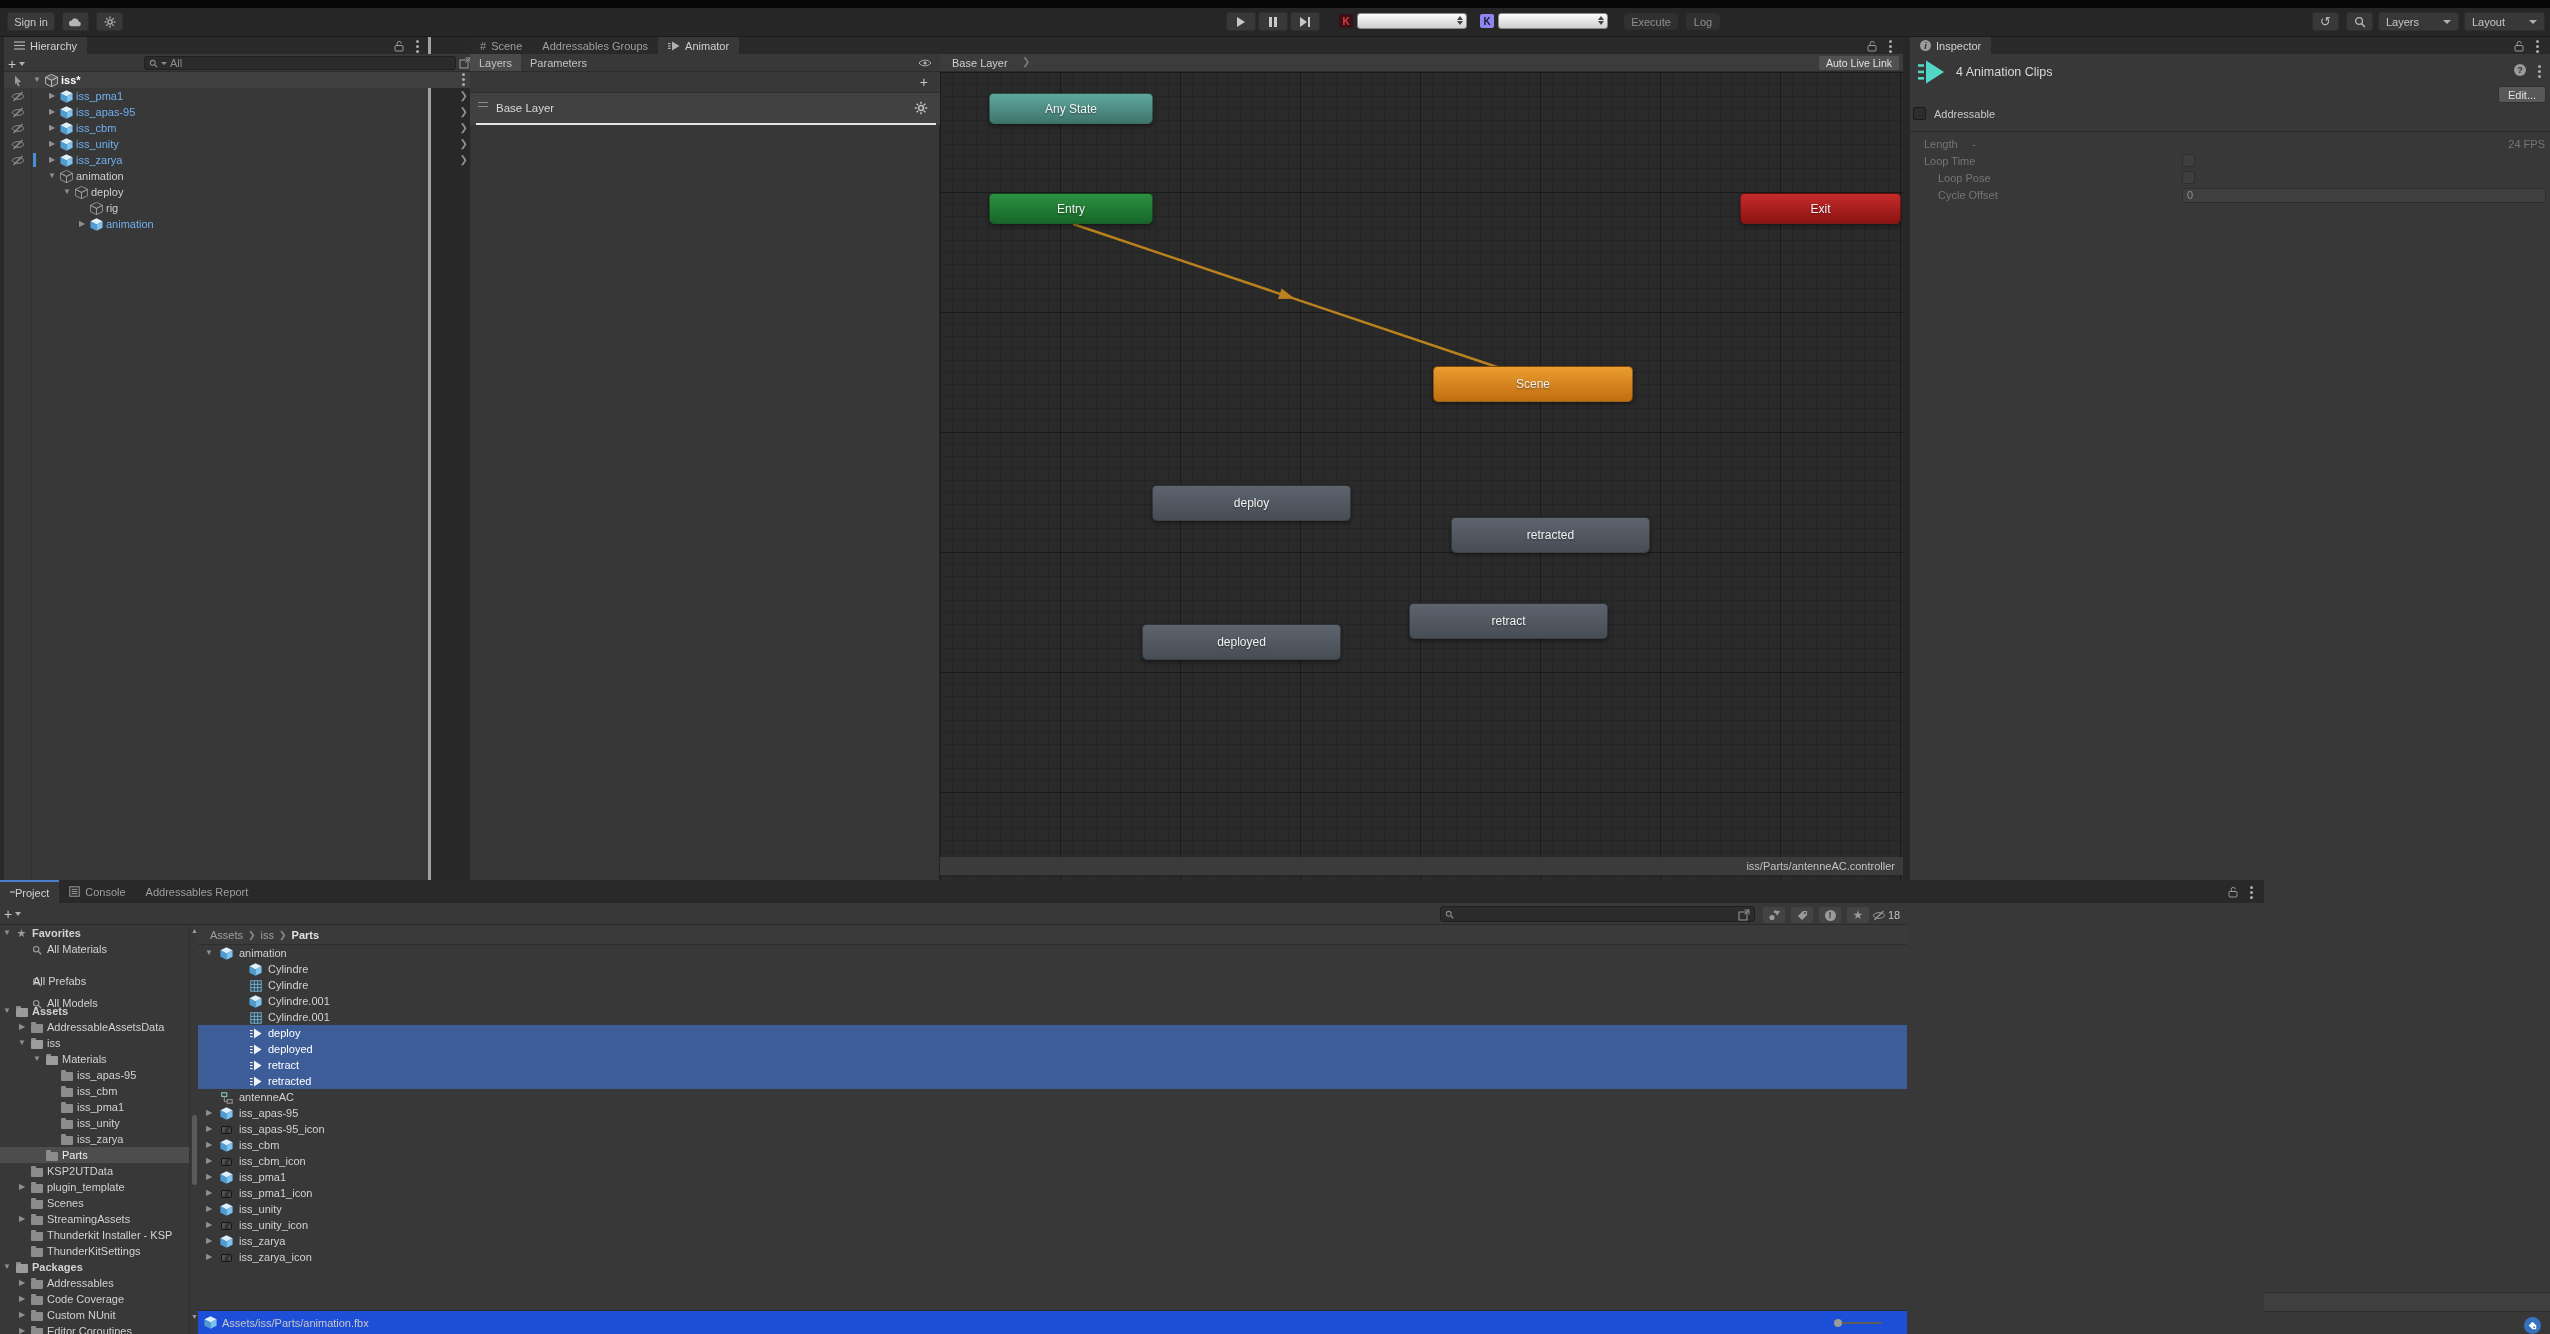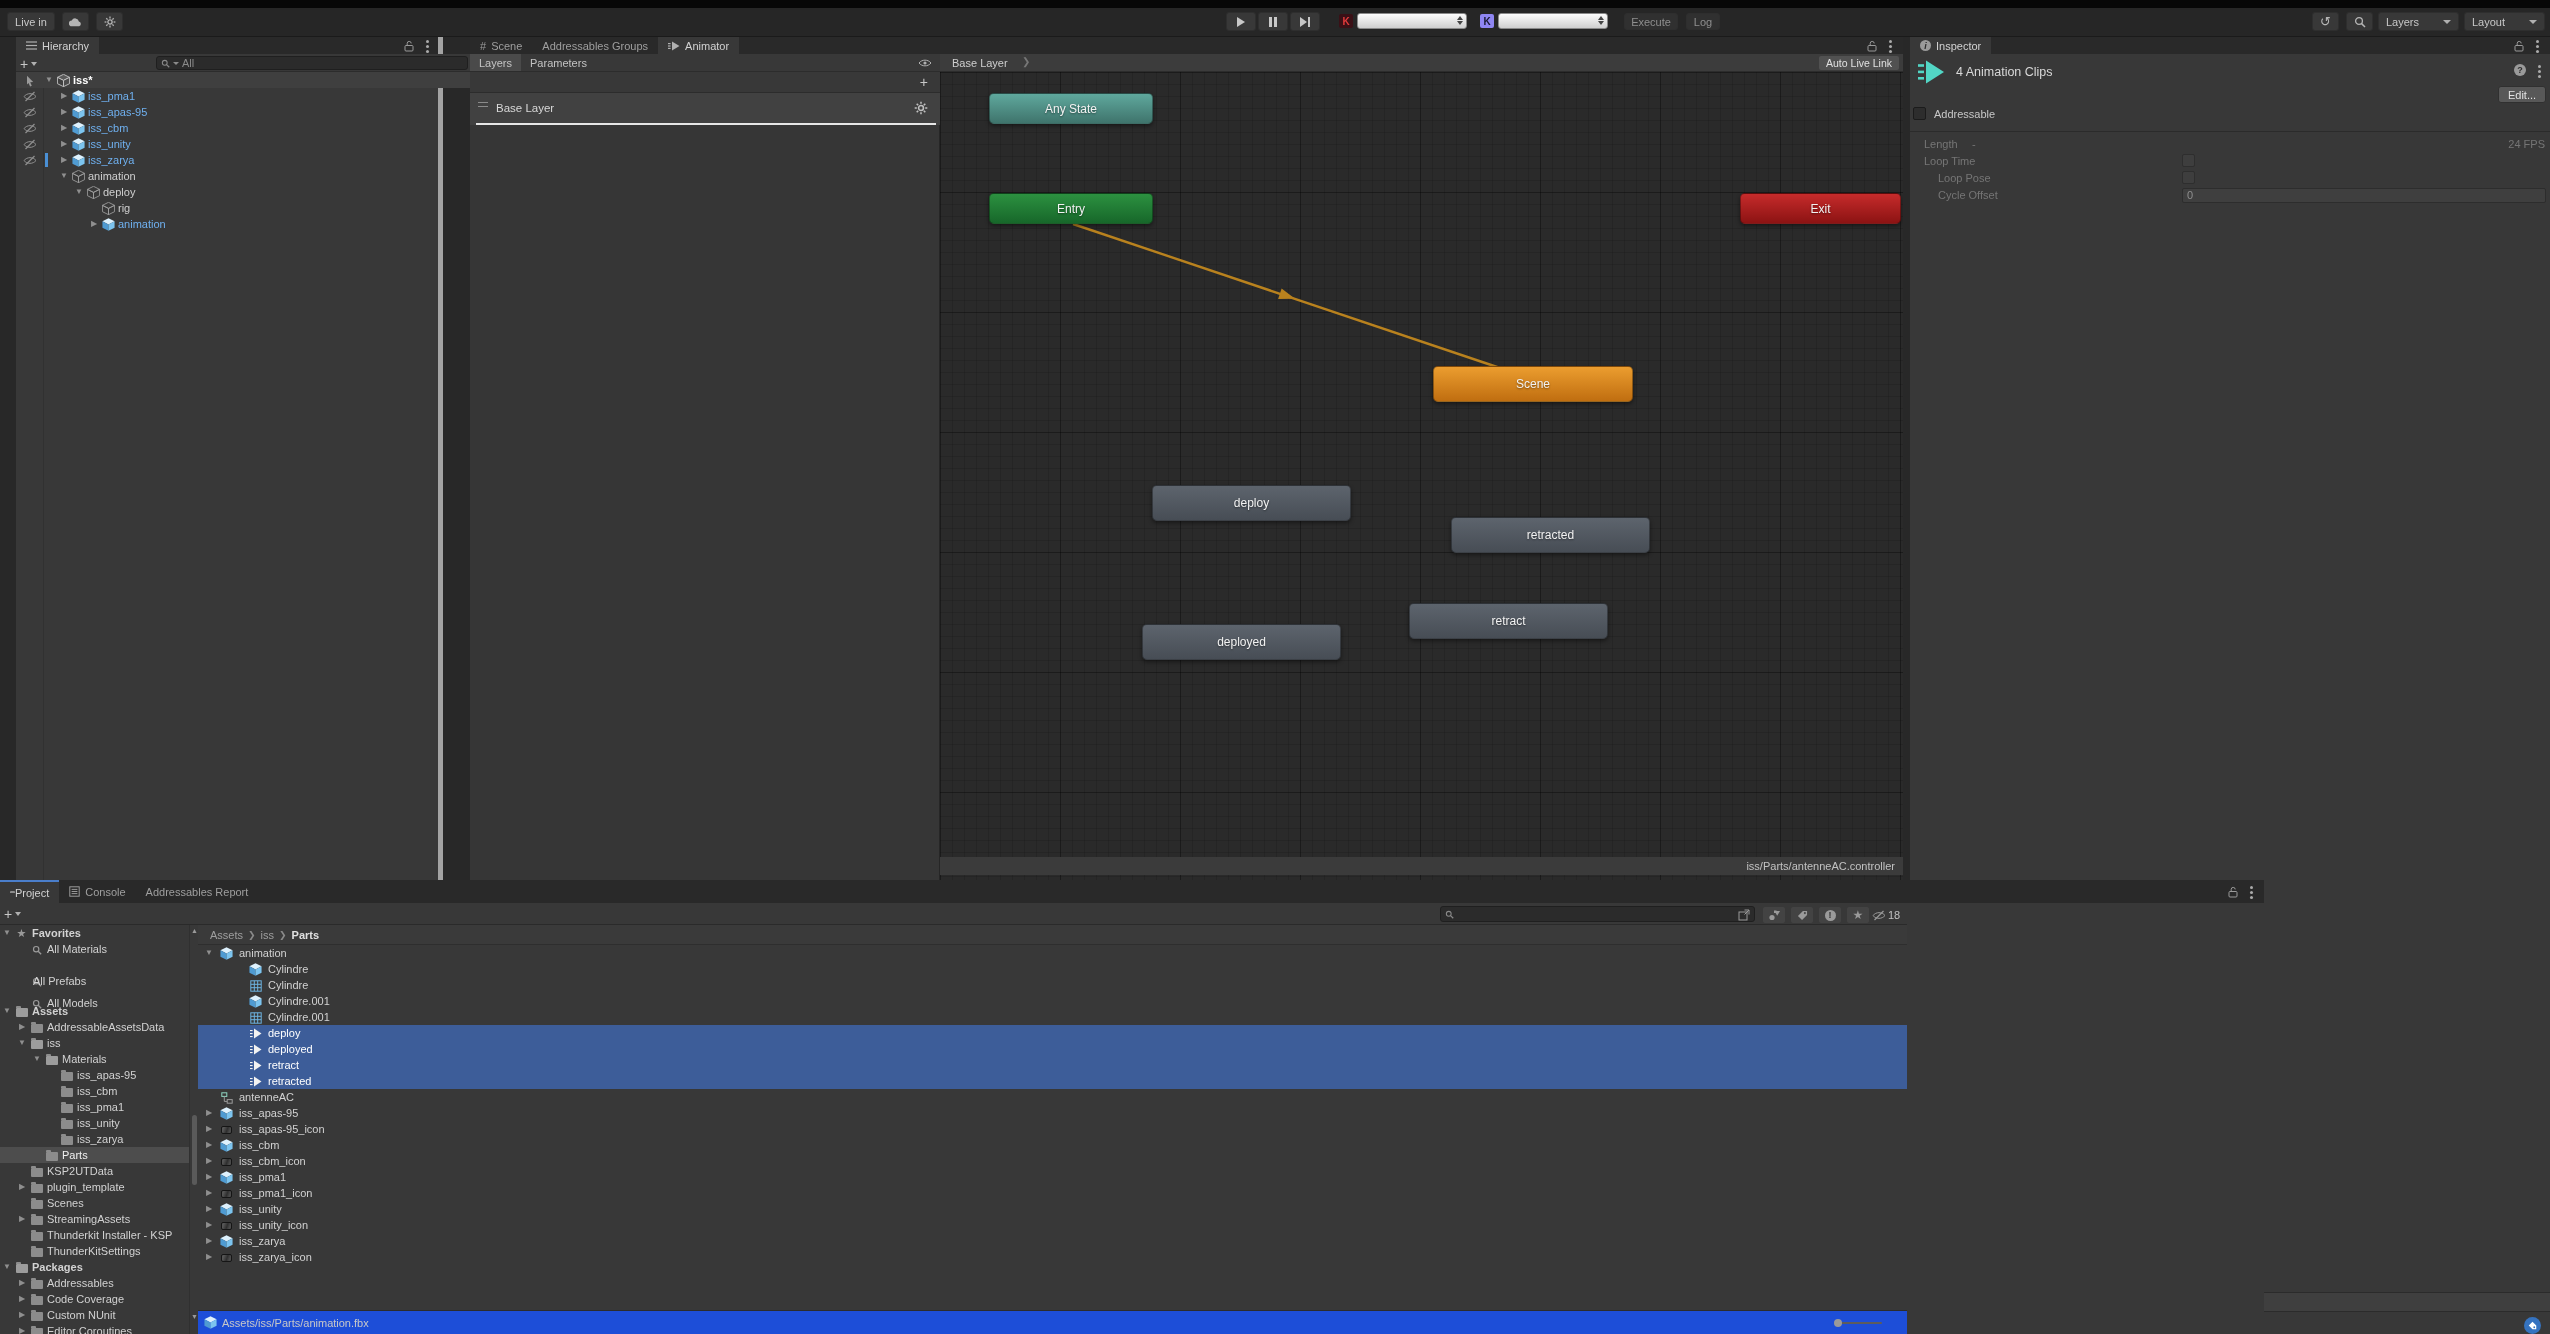--- a/index.html
+++ b/index.html
@@ -76,21 +76,21 @@
   .thumbico{width:11px;height:8px;background:linear-gradient(110deg,#555 20%,#2e2e2e 55%,#4a4a4a 80%);border:1px solid #151515;border-radius:2px;}
   .warnico{width:11px;height:11px;border-radius:50%;background:#9a9a9a;color:#333;font-size:9px;font-weight:bold;display:flex;align-items:center;justify-content:center;}
   .staric{color:#9a9a9a;font-size:12px;}
   .iconbtn{position:absolute;top:3px;height:18px;display:flex;align-items:center;justify-content:center;background:#434343;border:1px solid #383838;border-radius:3px;}
 </style>
 </head>
 <body>
 
 <div class="abs" id="titlebar"></div>
 <div class="abs" id="toolbar">
-  <div class="tbtn" style="left:7px;width:48px;">Live in</div>
+  <div class="tbtn" style="left:7px;width:48px;">Sign in</div>
   <div class="tbtn" style="left:62px;width:27px;">
     <span>
         <svg width="15" height="10" viewBox="0 0 16 10">
           <path d="M4 9.5 a3 3 0 0 1 0-6 a4 4 0 0 1 7.6 1 a2.6 2.6 0 0 1 .4 5 Z" fill="#b5b5b5"></path>
         </svg>
       </span>
   </div>
   <div class="tbtn" style="left:96px;width:27px;">
     <span>
         <svg width="12" height="12" viewBox="0 0 12 12">
@@ -153,21 +153,21 @@
   <div class="ddbtn" style="left:2378px;width:81px;">
       <span>Layers</span>
       <i class="caret"></i>
     </div>
   <div class="ddbtn" style="left:2464px;width:81px;">
       <span>Layout</span>
       <i class="caret"></i>
     </div>
 </div>
 
-<div class="panel" id="hier-panel" style="left:16px;top:37px;width:427px;height:843px;border-right:5px solid #a3a3a3;">
+<div class="panel" id="hier-panel" style="left:4px;top:37px;width:427px;height:843px;border-right:3px solid #a3a3a3;">
   <div class="tabbar">
     <div class="tab active">
       <span>
           <svg width="11" height="9" viewBox="0 0 11 9">
             <g stroke="#b0b0b0" stroke-width="1.2">
               <line x1="0" y1="1" x2="11" y2="1"></line>
               <line x1="0" y1="4.5" x2="11" y2="4.5"></line>
               <line x1="0" y1="8" x2="11" y2="8"></line>
             </g>
           </svg>

